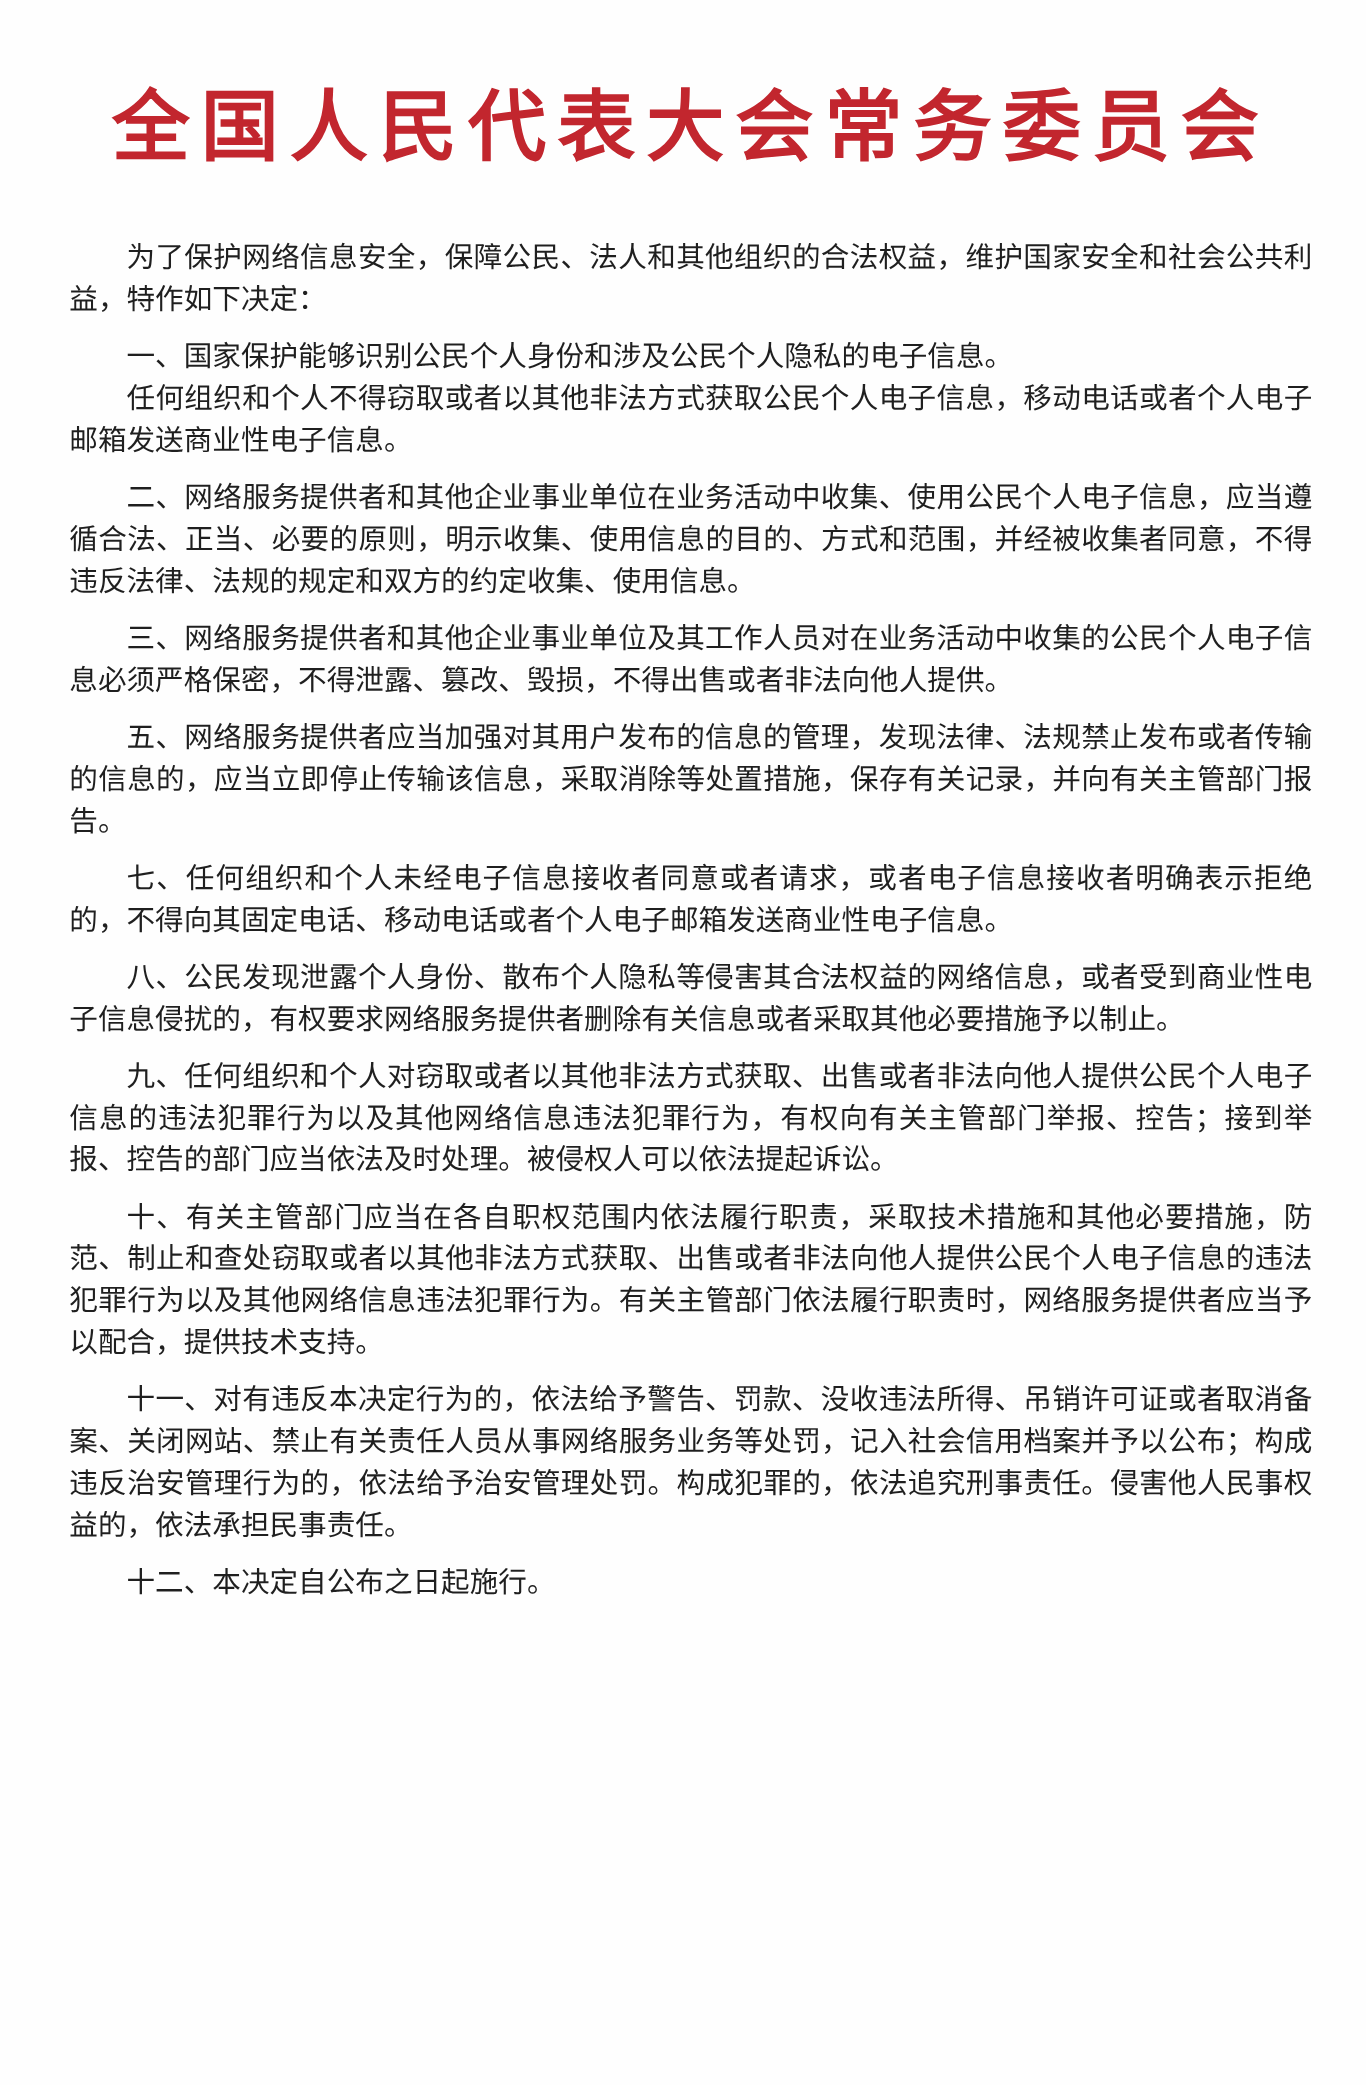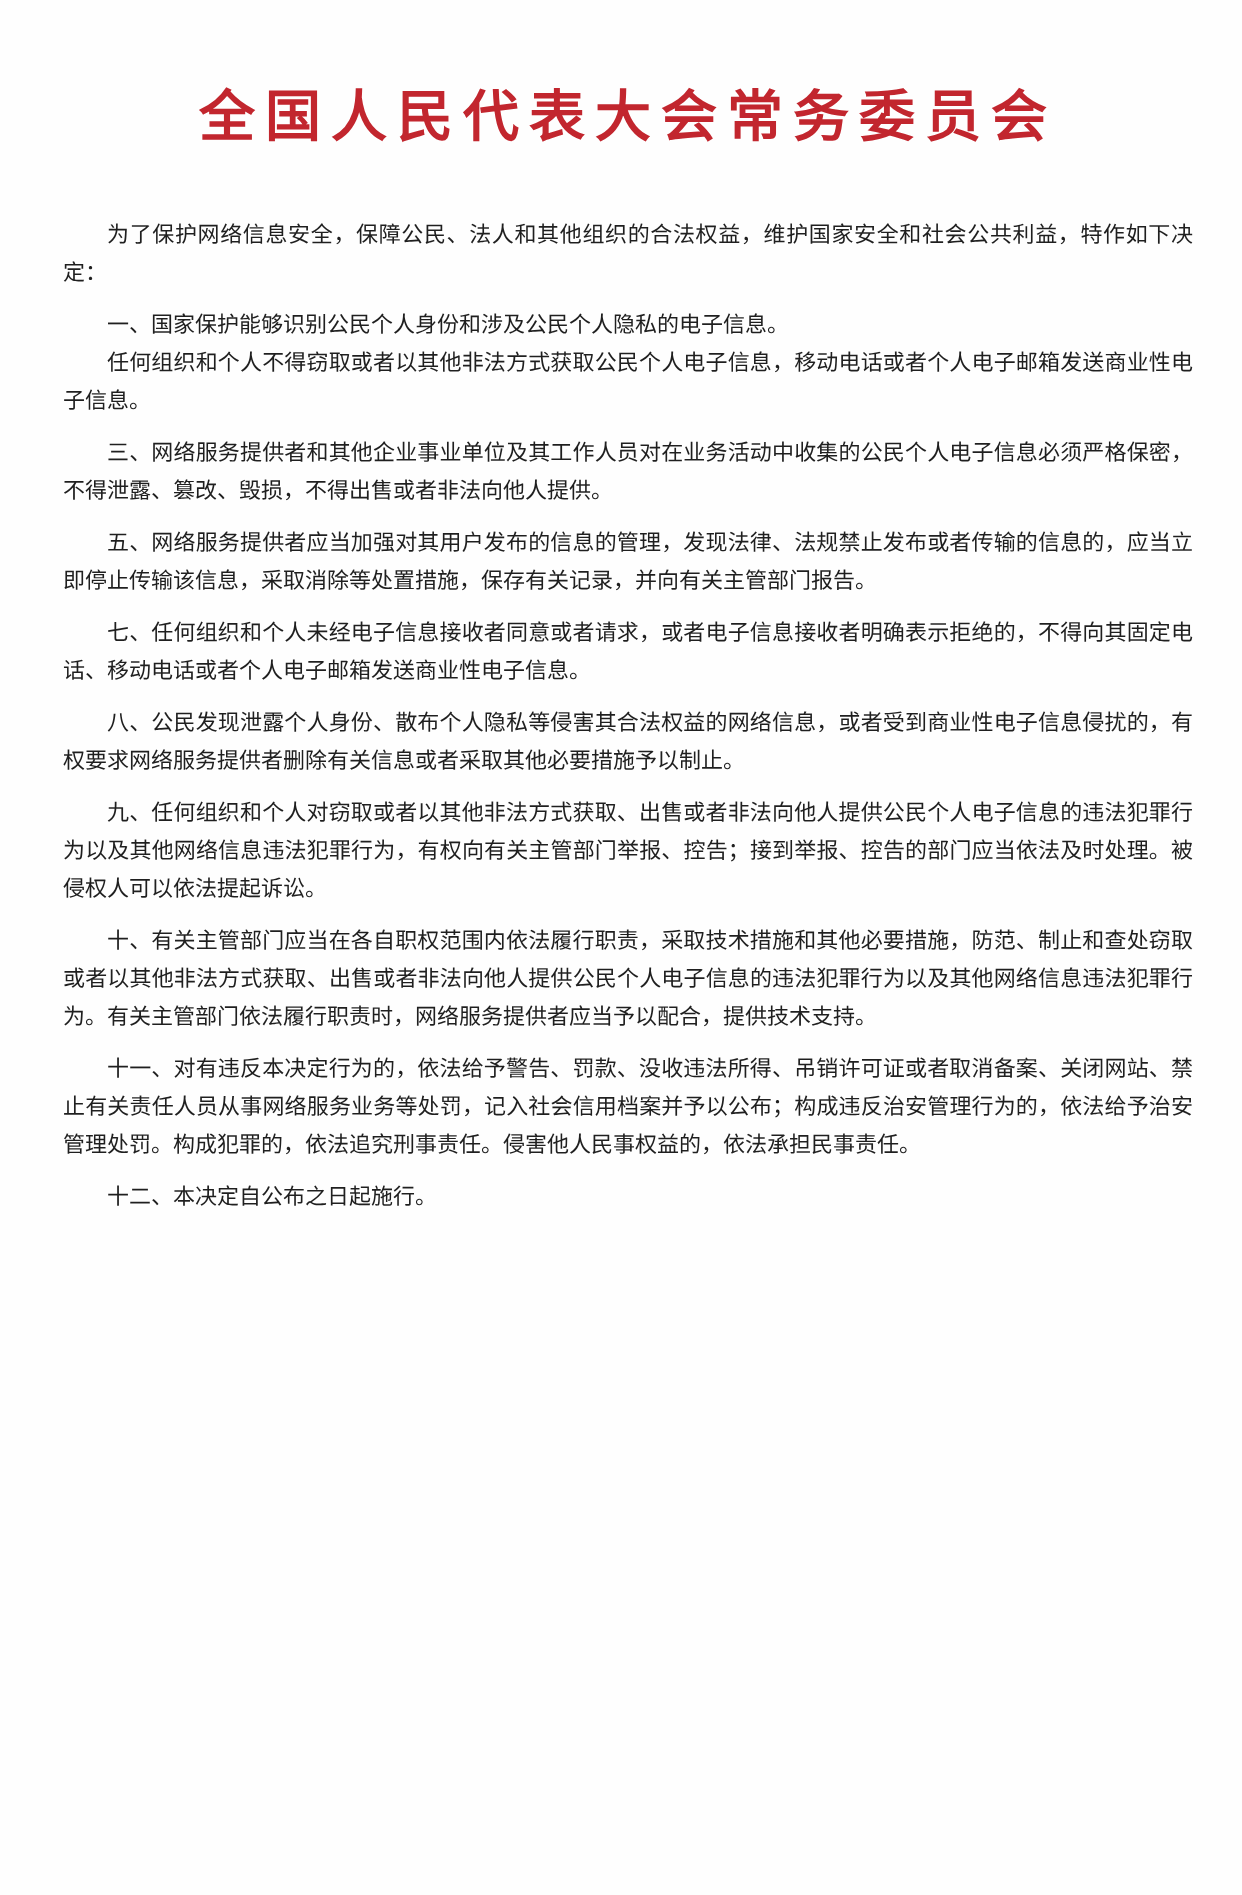--- a/index.html
+++ b/index.html
@@ -18,35 +18,35 @@
     box-sizing: border-box;
     width: 1242px;
     height: 1895px;
     padding: 0 49px 0 63px;
   }
   .doc-title {
     margin: 70px 0 0 0;
     text-align: center;
     color: var(--title-color, #c2262e);
     font-weight: bold;
-    font-size: 56px;
+    font-size: 71px;
     line-height: 94px;
     letter-spacing: 10px;
     white-space: nowrap;
   }
   .doc-subtitle {
     margin: 26px 0 0 0;
     text-align: center;
     font-size: 21px;
     line-height: 26px;
     letter-spacing: 1px;
   }
   .doc-body {
     margin-top: 52px;
-    font-size: 22px;
+    font-size: 26px;
     line-height: 38px;
     text-align: justify;
     text-justify: inter-ideograph;
   }
   .para {
     margin: 0;
     text-indent: 2em;
   }
   .para.gap {
     margin-top: 14px;
@@ -56,20 +56,21 @@
 <body>
 
 <div class="page">
   <h1 class="doc-title">
     <span>全国人民代表大会常务委员会</span><br>
   </h1>
   <section class="doc-body">
       <p class="para">为了保护网络信息安全，保障公民、法人和其他组织的合法权益，维护国家安全和社会公共利益，特作如下决定：</p>
       <p class="para gap">一、国家保护能够识别公民个人身份和涉及公民个人隐私的电子信息。</p>
       <p class="para">任何组织和个人不得窃取或者以其他非法方式获取公民个人电子信息，移动电话或者个人电子邮箱发送商业性电子信息。</p>
+      <p class="para gap">二、网络服务提供者和其他企业事业单位在业务活动中收集、使用公民个人电子信息，应当遵循合法、正当、必要的原则，明示收集、使用信息的目的、方式和范围，并经被收集者同意，不得违反法律、法规的规定和双方的约定收集、使用信息。</p>
       <p class="para gap">三、网络服务提供者和其他企业事业单位及其工作人员对在业务活动中收集的公民个人电子信息必须严格保密，不得泄露、篡改、毁损，不得出售或者非法向他人提供。</p>
       <p class="para gap">五、网络服务提供者应当加强对其用户发布的信息的管理，发现法律、法规禁止发布或者传输的信息的，应当立即停止传输该信息，采取消除等处置措施，保存有关记录，并向有关主管部门报告。</p>
       <p class="para gap">七、任何组织和个人未经电子信息接收者同意或者请求，或者电子信息接收者明确表示拒绝的，不得向其固定电话、移动电话或者个人电子邮箱发送商业性电子信息。</p>
       <p class="para gap">八、公民发现泄露个人身份、散布个人隐私等侵害其合法权益的网络信息，或者受到商业性电子信息侵扰的，有权要求网络服务提供者删除有关信息或者采取其他必要措施予以制止。</p>
       <p class="para gap">九、任何组织和个人对窃取或者以其他非法方式获取、出售或者非法向他人提供公民个人电子信息的违法犯罪行为以及其他网络信息违法犯罪行为，有权向有关主管部门举报、控告；接到举报、控告的部门应当依法及时处理。被侵权人可以依法提起诉讼。</p>
       <p class="para gap">十、有关主管部门应当在各自职权范围内依法履行职责，采取技术措施和其他必要措施，防范、制止和查处窃取或者以其他非法方式获取、出售或者非法向他人提供公民个人电子信息的违法犯罪行为以及其他网络信息违法犯罪行为。有关主管部门依法履行职责时，网络服务提供者应当予以配合，提供技术支持。</p>
       <p class="para gap">十一、对有违反本决定行为的，依法给予警告、罚款、没收违法所得、吊销许可证或者取消备案、关闭网站、禁止有关责任人员从事网络服务业务等处罚，记入社会信用档案并予以公布；构成违反治安管理行为的，依法给予治安管理处罚。构成犯罪的，依法追究刑事责任。侵害他人民事权益的，依法承担民事责任。</p>
       <p class="para gap">十二、本决定自公布之日起施行。</p>
     </section>
 </div>

